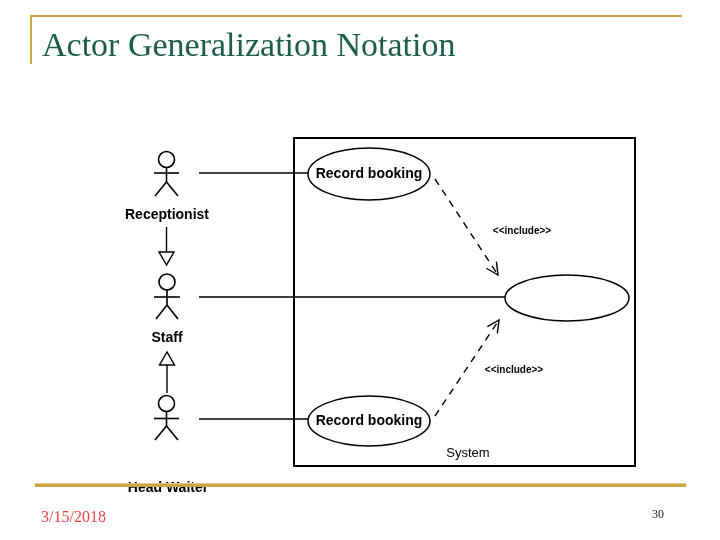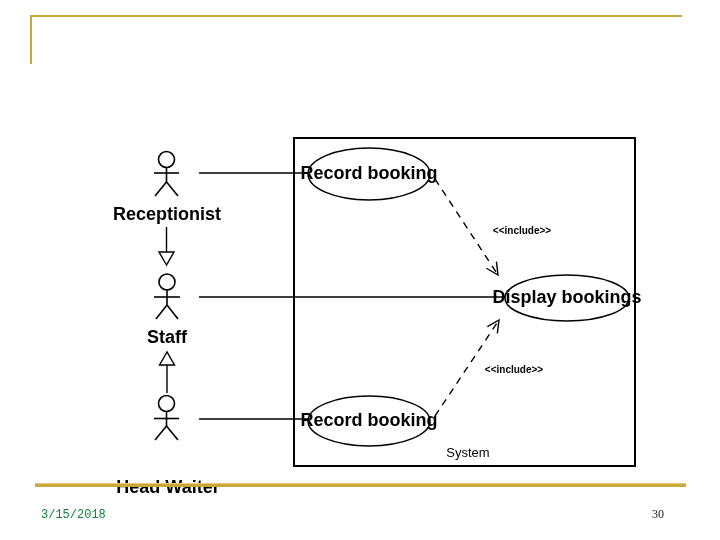--- a/index.html
+++ b/index.html
@@ -44,21 +44,21 @@
     left: 0; top: 0;
     width: 720px; height: 540px;
   }
   .diagram line, .diagram path, .diagram ellipse, .diagram rect, .diagram circle, .diagram polygon {
     stroke: #000000;
   }
   
   .dlabel {
     position: absolute;
     transform: translateX(-50%);
-    font-size: 18px;
+    font-size: 14px;
     font-weight: bold;
     color: #000000;
     white-space: nowrap;
     line-height: 15px;
   }
   .dlabel.small {
     font-size: 10px;
   }
   .dlabel.plain {
     font-weight: normal;
@@ -69,41 +69,42 @@
   .footer-line {
     position: absolute;
     left: 35px; top: 483px;
     width: 651px; height: 3px;
     background: #C9A63E;
     border-top: 1px solid #E0CB7E;
   }
   .footer-date {
     position: absolute;
     left: 41px; top: 508px;
-    font-family: Liberation Mono, monospace;
-    font-size: 12px;
-    color: #15803d;
+    font-family: Liberation Serif, serif;
+    font-size: 16px;
+    color: #ef4444;
   }
   .footer-page {
     position: absolute;
     left: 652px; top: 507px;
     width: 32px;
     text-align: left;
     font-family: "Liberation Serif", serif;
     font-size: 12px;
     color: #1a1a1a;
   }
 </style>
 </head>
 <body>
 
 <div class="slide">
 
   <div class="accent-top"></div>
   <div class="accent-left"></div>
+  <h1 class="title">Actor Generalization Notation</h1>
 
   <svg class="diagram" width="720" height="540" viewBox="0 0 720 540">
     <defs>
       <marker id="openArrow" markerWidth="16" markerHeight="14" refX="13" refY="7" orient="auto" markerUnits="userSpaceOnUse">
         <path d="M1,1 L13,7 L1,13" fill="none" stroke="#000000" stroke-width="1.4"></path>
       </marker>
     </defs>
 
     <rect x="294" y="138" width="341" height="328" fill="none" stroke-width="2"></rect>
 
@@ -147,21 +148,20 @@
       <polygon points="166.5,265 159,252 174,252" fill="#ffffff"></polygon>
     </g>
 
     <g stroke-width="1.4">
       <polygon points="167,352 159.5,365 174.5,365" fill="#ffffff"></polygon>
       <line x1="167" y1="365" x2="167" y2="393"></line>
     </g>
   </svg>
 
   <div class="dlabel" style="left:369px; top:166px;">Record booking</div>
-  <div class="dlabel" style="left:567px; top:290px;">Display bookings</div>
   <div class="dlabel" style="left:369px; top:413px;">Record booking</div>
 
   <div class="dlabel" style="left:167px; top:207px;">Receptionist</div>
   <div class="dlabel" style="left:167px; top:330px;">Staff</div>
   <div class="dlabel" style="left:168px; top:448px;margin-top:32px;">Head Waiter</div>
 
   <div class="dlabel small" style="left:522px; top:223px;">&lt;&lt;include&gt;&gt;</div>
   <div class="dlabel small" style="left:514px; top:362px;">&lt;&lt;include&gt;&gt;</div>
 
   <div class="dlabel plain" style="left:468px; top:443px;">System</div>

